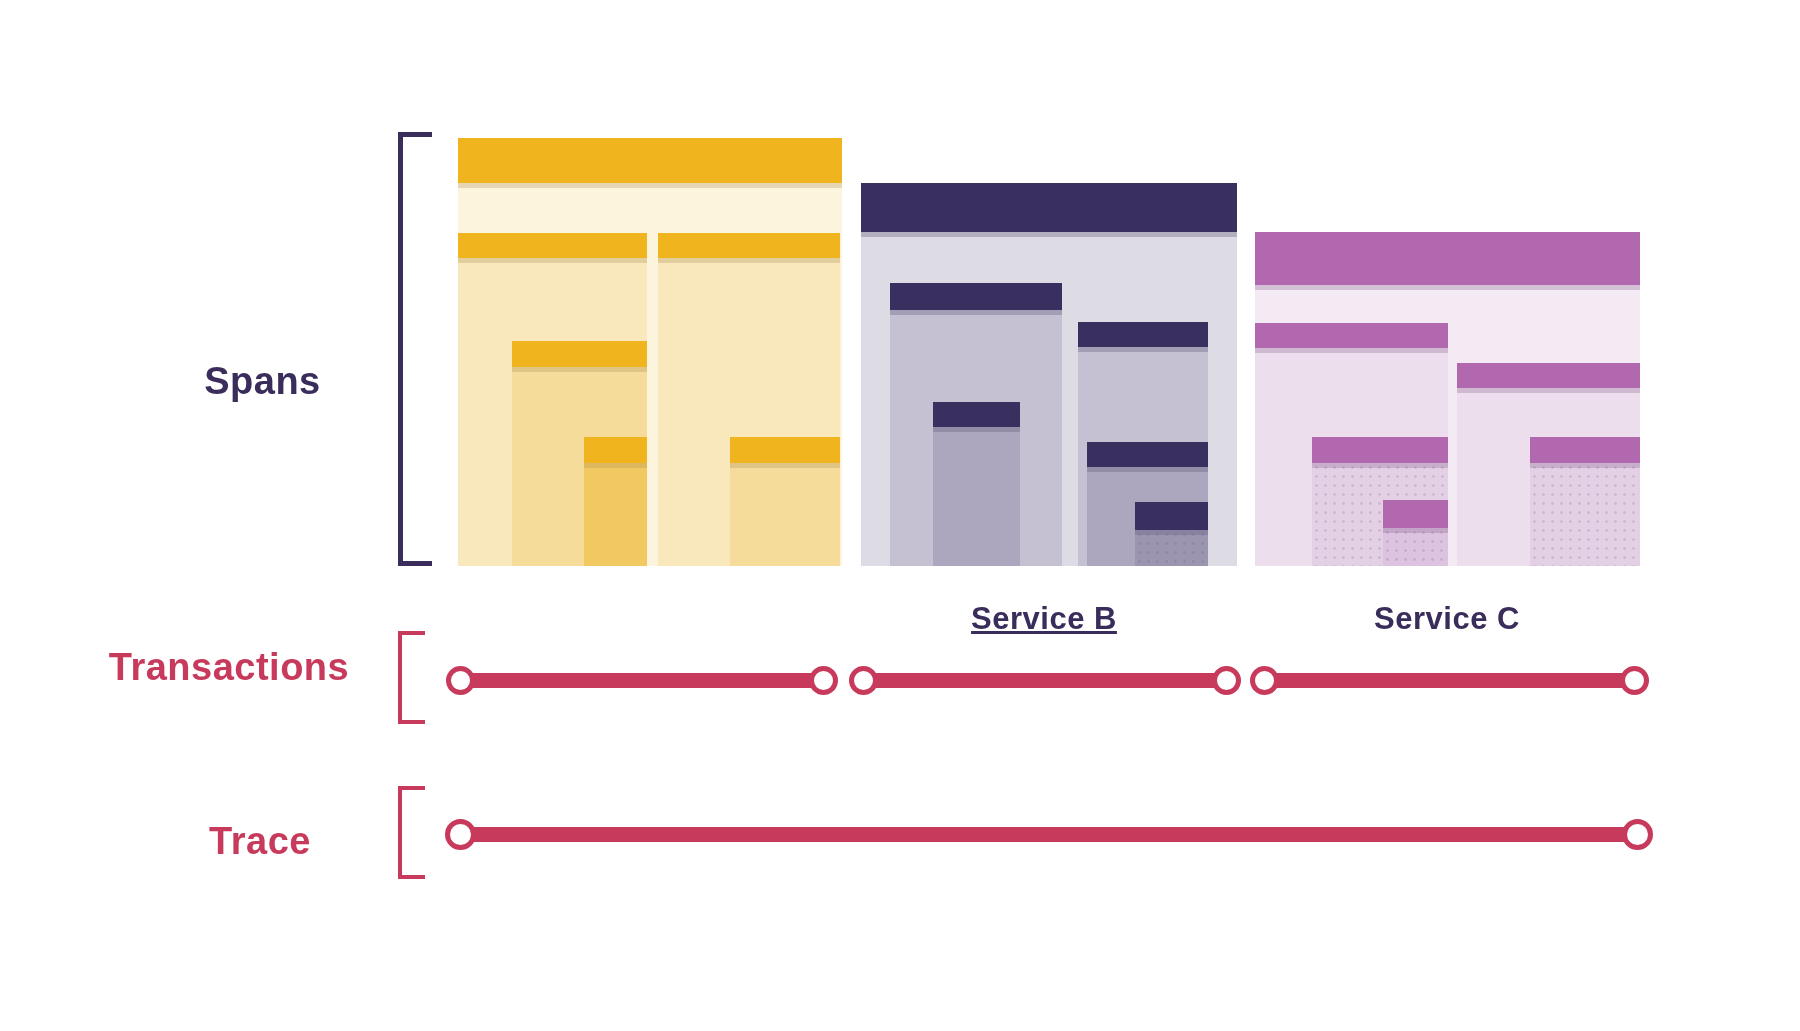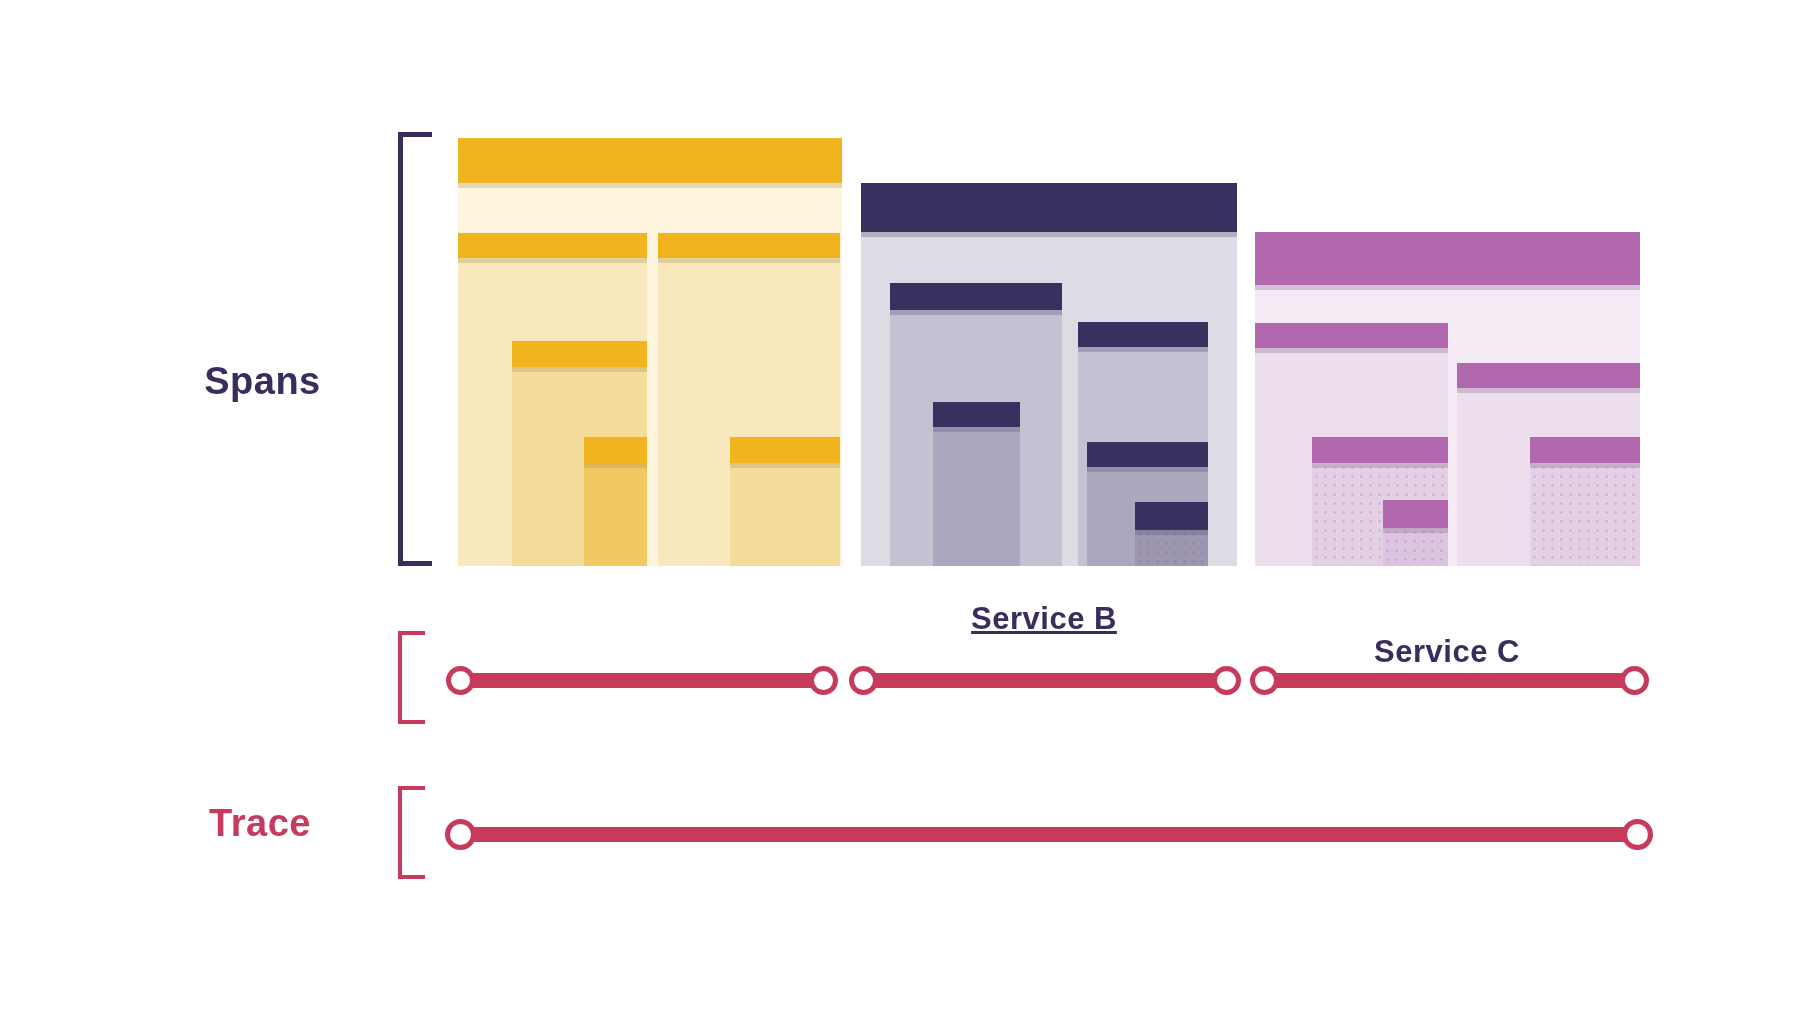--- a/index.html
+++ b/index.html
@@ -118,38 +118,39 @@
     <div class="abs purple sh-purple" style="left:128px;top:268px;width:65px;height:28px;"></div>
 
     <div class="abs purple-l2" style="left:202px;top:156px;width:183px;height:178px;"></div>
     <div class="abs purple sh-purple" style="left:202px;top:131px;width:183px;height:25px;"></div>
 
     <div class="abs purple-l3 dots" style="left:275px;top:231px;width:110px;height:103px;"></div>
     <div class="abs purple sh-purple" style="left:275px;top:205px;width:110px;height:26px;"></div>
   </div>
 
   <div class="svc-label" style="left:934px;top:601px;text-decoration:underline;">Service B</div>
-  <div class="svc-label" style="left:1337px;top:601px;margin-top:33px;">Service C</div>
+  <div class="svc-label" style="left:1337px;top:601px;">Service C</div>
 
+  <div class="side-label lbl-red" style="left:98px;top:646px;width:262px;">Transactions</div>
 
   <div class="abs bracket-red" style="left:398px;top:631px;width:23px;height:85px;"></div>
 
   <div class="tline" style="left:460px;top:673px;width:363px;"></div>
   <div class="tcirc" style="left:446px;top:666px;"></div>
   <div class="tcirc" style="left:809px;top:666px;"></div>
 
   <div class="tline" style="left:863px;top:673px;width:363px;"></div>
   <div class="tcirc" style="left:849px;top:666px;"></div>
   <div class="tcirc" style="left:1212px;top:666px;"></div>
 
   <div class="tline" style="left:1264px;top:673px;width:370px;"></div>
   <div class="tcirc" style="left:1250px;top:666px;"></div>
   <div class="tcirc" style="left:1620px;top:666px;"></div>
 
-  <div class="side-label lbl-red" style="left:200px;top:802px;width:120px;">Trace</div>
+  <div class="side-label lbl-red" style="left:200px;top:820px;width:120px;">Trace</div>
 
   <div class="abs bracket-red" style="left:398px;top:786px;width:23px;height:85px;"></div>
 
   <div class="tline" style="left:460px;top:827px;width:1177px;"></div>
   <div class="tcirc tcirc-lg" style="left:445px;top:819px;"></div>
   <div class="tcirc tcirc-lg" style="left:1622px;top:819px;"></div>
 
 </div>
 
 </body></html>

